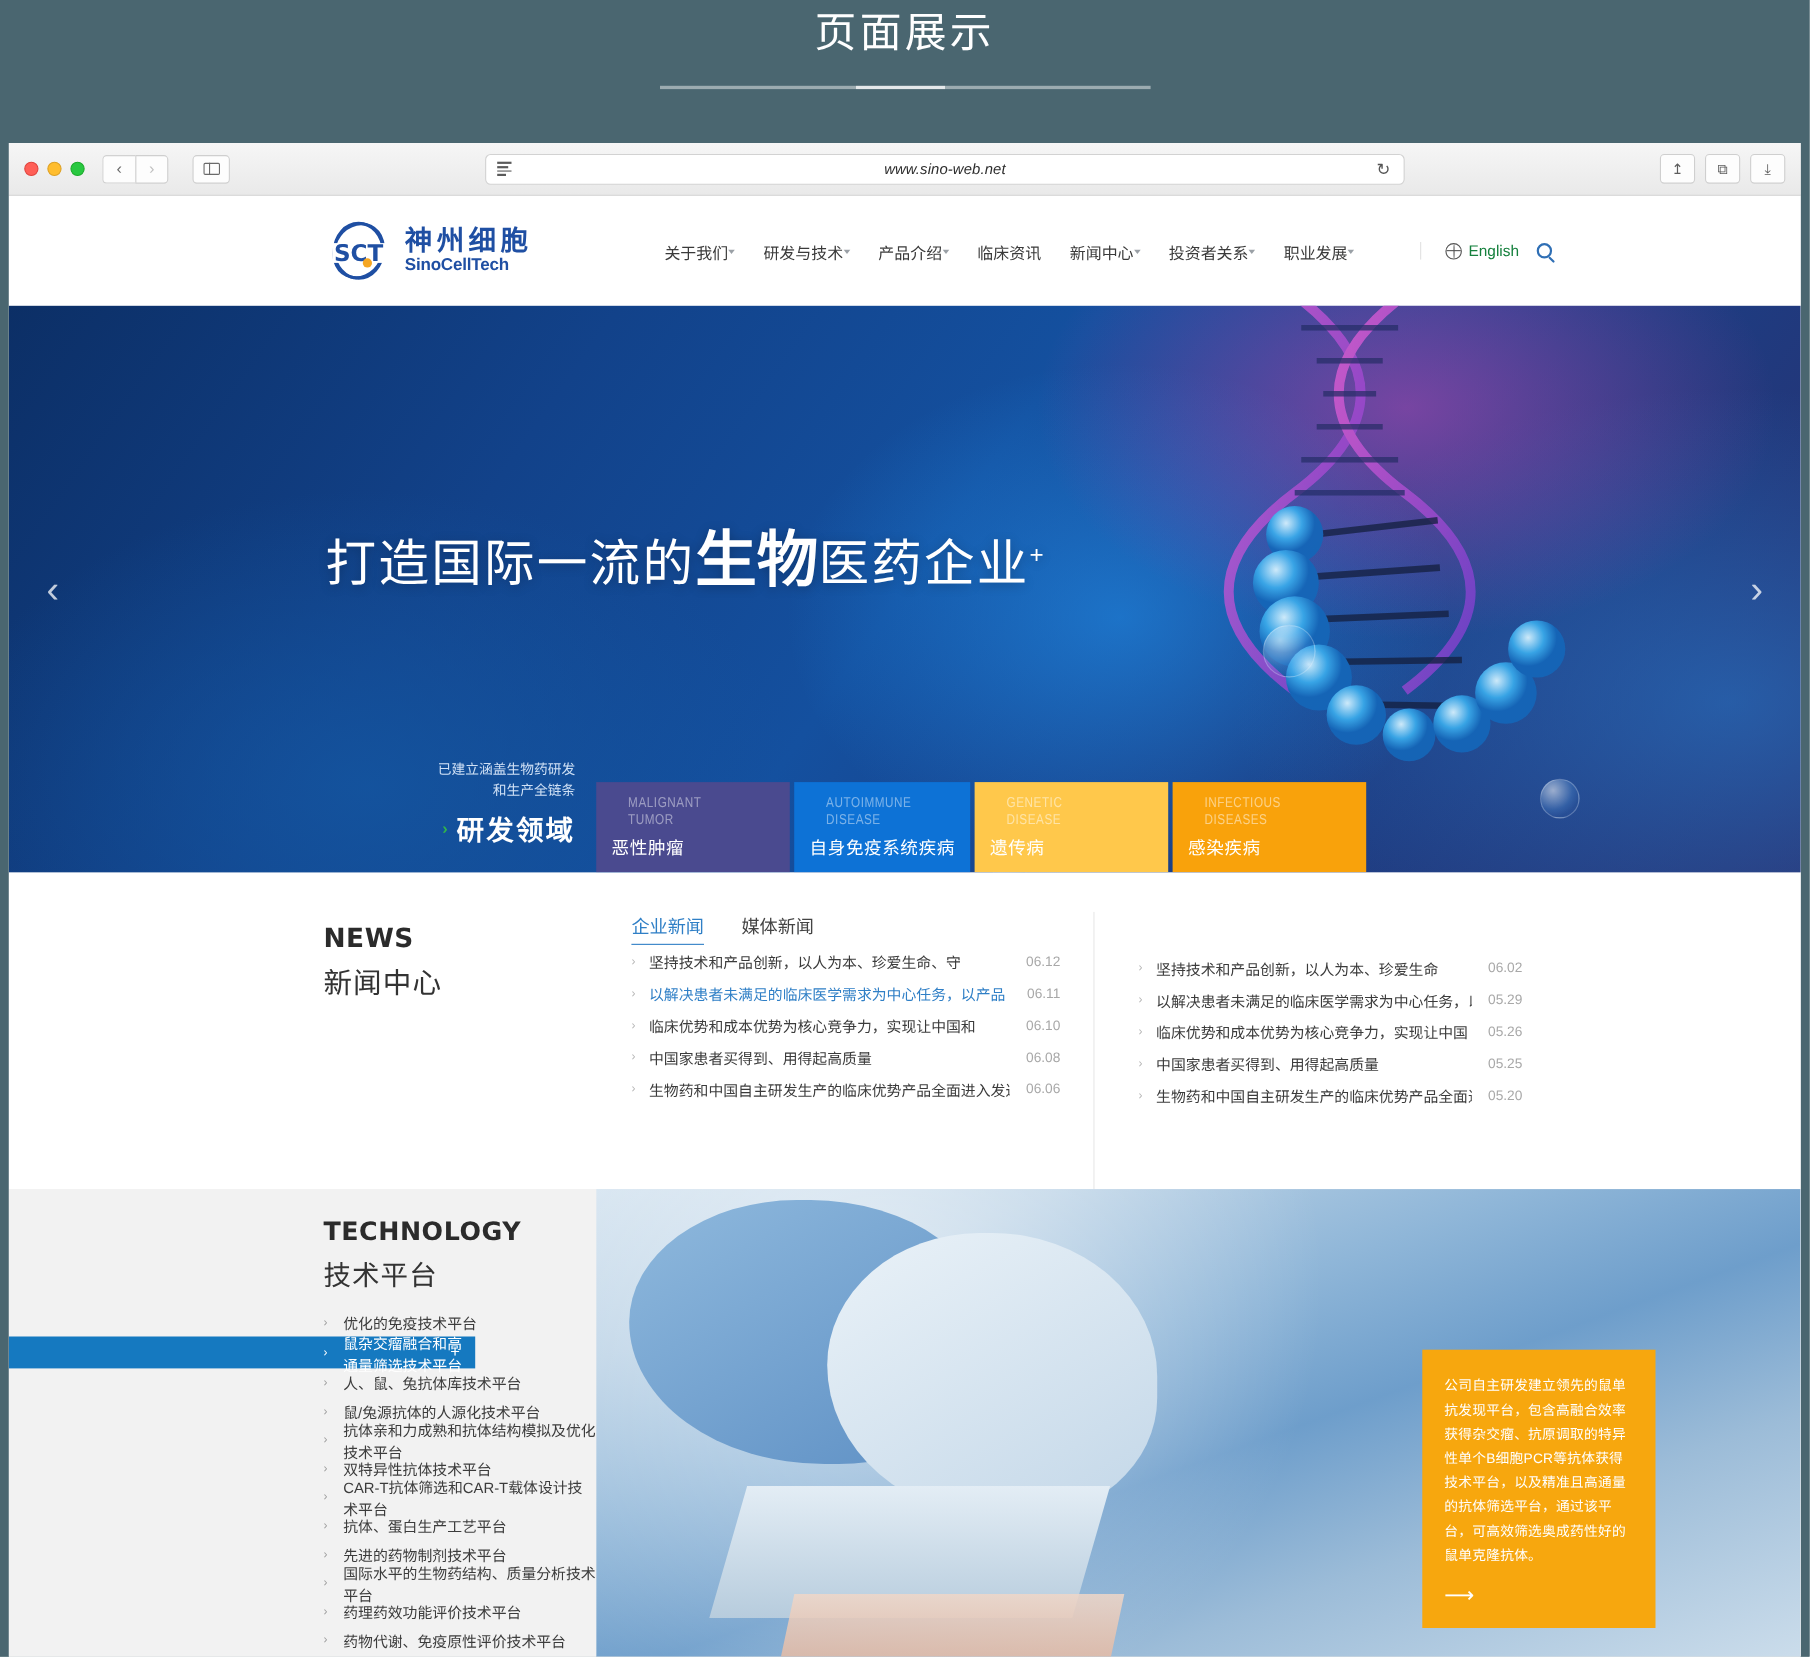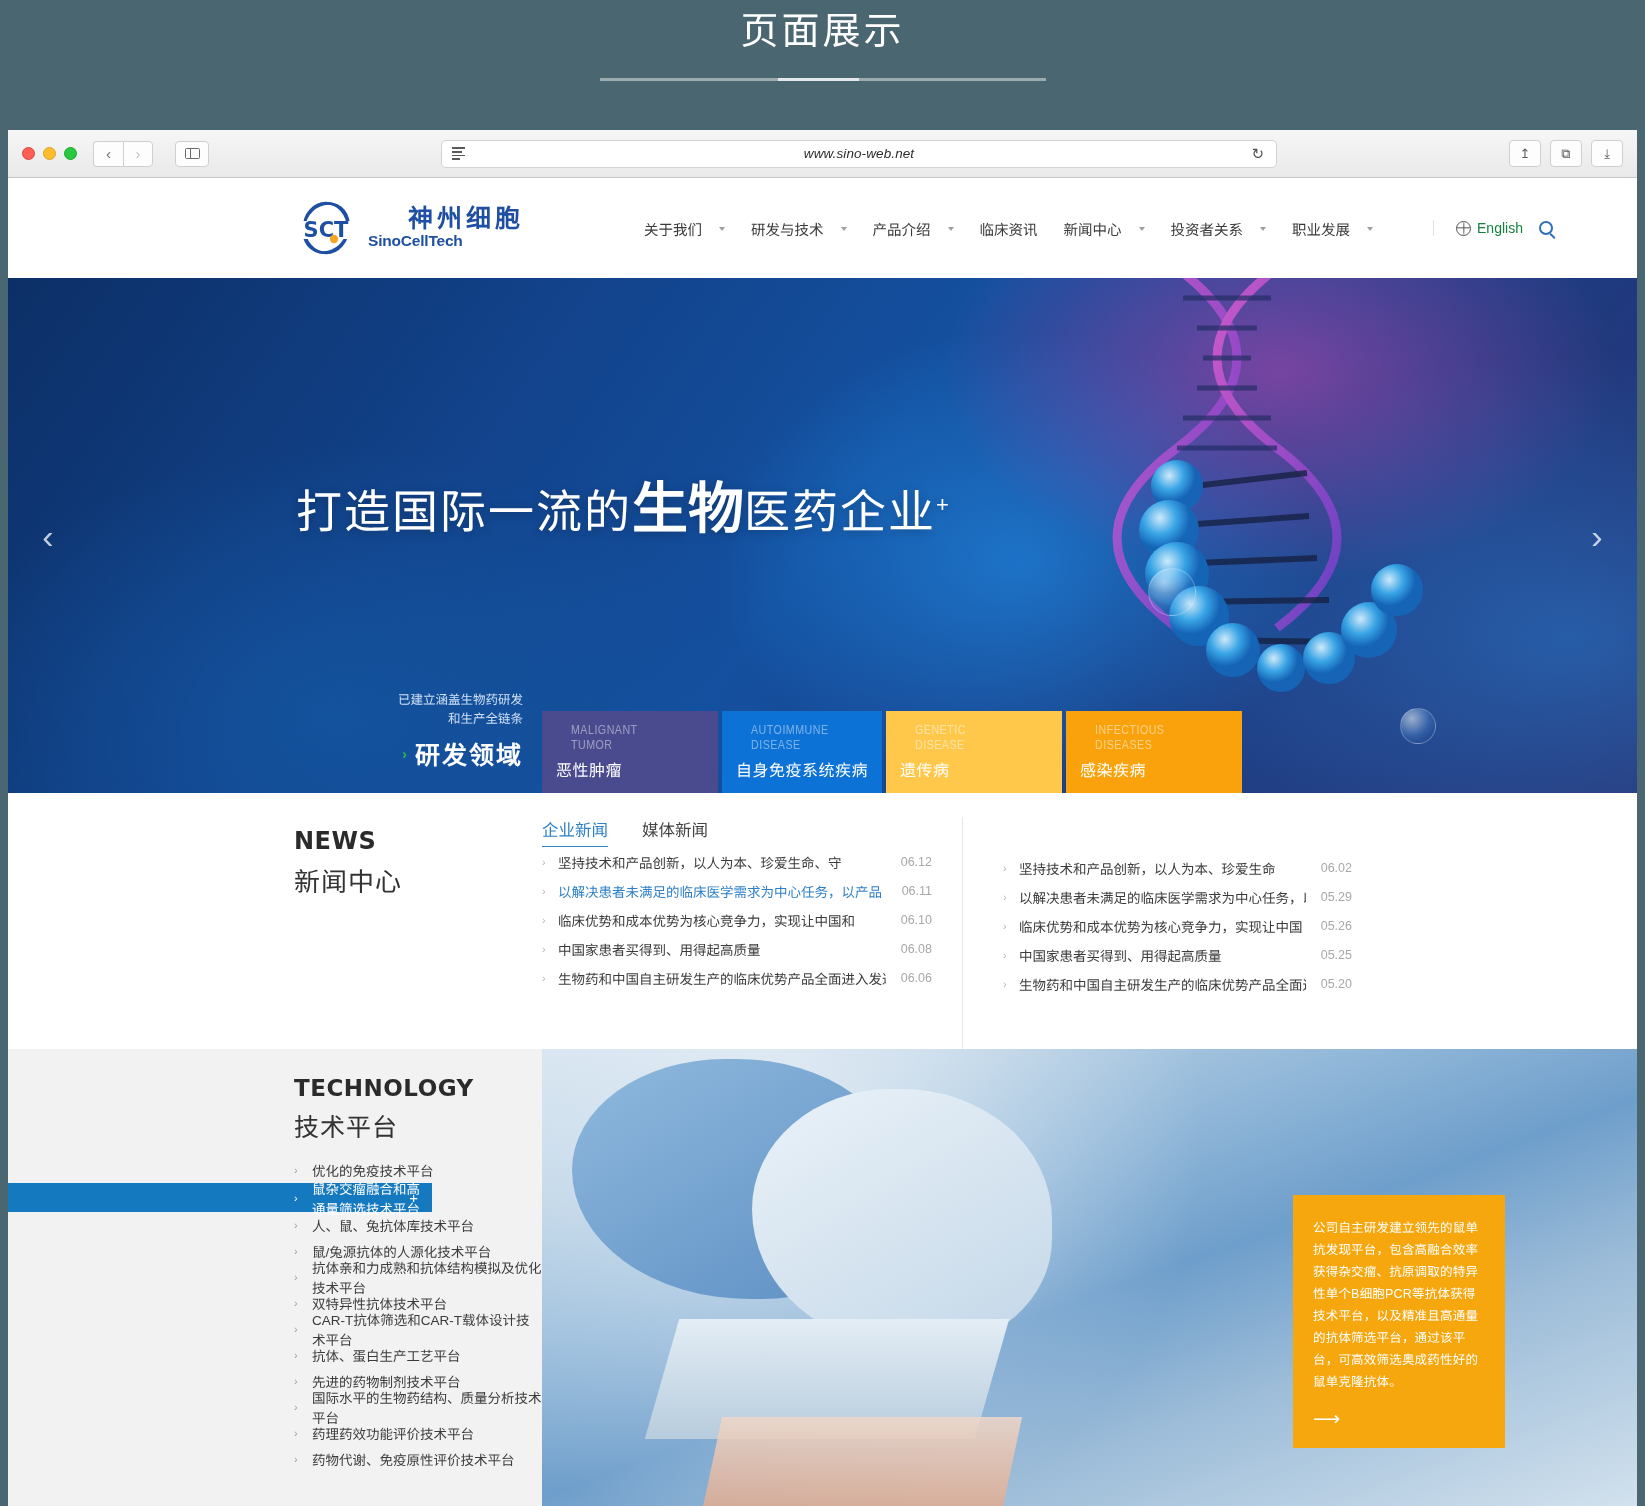--- a/index.html
+++ b/index.html
@@ -105,25 +105,25 @@
   }
 
   
   .site-header {
     height: 100px; background: #fff;
     display: flex; align-items: center;
     padding: 0 0 0 0;
   }
   .logo-block { display:flex; align-items:center; margin-left: 286px; gap: 10px; }
   .logo-mark { width: 64px; height: 54px; position: relative; flex: none; }
-  .logo-text-cn { font-size: 25px; color: #1f4fa3; font-weight: 700; letter-spacing: 4px; line-height: 26px; font-family: "DejaVu Sans", sans-serif; margin-left: 40px;}
+  .logo-text-cn { font-size: 25px; color: #1f4fa3; font-weight: 700; letter-spacing: 4px; line-height: 26px; font-family: "DejaVu Sans", sans-serif;}
   .logo-text-en { font-size: 15.5px; color: #1f4fa3; font-weight: 700; letter-spacing: -0.2px; line-height: 18px; }
 
   .main-nav { display: flex; align-items: center; margin-left: 120px; gap: 26px; }
-  .nav-item { display: flex; align-items: center; gap: 17px; font-size: 14.5px; color: #3a3a3a; white-space: nowrap; }
+  .nav-item { display: flex; align-items: center; gap: 0; font-size: 14.5px; color: #3a3a3a; white-space: nowrap; }
   .caret { display:inline-block; width: 0; height: 0; border-left: 3.6px solid transparent; border-right: 3.6px solid transparent; border-top: 4.4px solid #9aa0a6; margin-top: 2px;}
   .nav-right { display: flex; align-items: center; gap: 16px; margin-left: 34px; padding-left: 22px; border-left: 1px solid #e2e2e2; }
   .lang { display: flex; align-items: center; gap: 6px; font-size: 14px; color: #15803d; }
   .globe { width: 15px; height: 15px; border: 1.3px solid #555; border-radius: 50%; position: relative; }
   .globe::before { content:""; position:absolute; left: 0; right: 0; top: 50%; height: 1.3px; background: #555; transform: translateY(-50%); }
   .globe::after { content:""; position:absolute; left: 50%; top: 0; bottom: 0; width: 1.3px; background: #555; transform: translateX(-50%); border-radius: 50%; }
   .search-glass { width: 14px; height: 14px; border: 2px solid #2f6fb5; border-radius: 50%; position: relative; display:inline-block; }
   .search-glass::after { content:""; position:absolute; right:-5px; bottom:-4px; width: 7px; height: 2px; background: #2f6fb5; transform: rotate(45deg); border-radius: 1px; }
 
   
@@ -167,21 +167,21 @@
   .tile { width: 176px; height: 82px; padding: 11px 29px 0; position: relative; }
   .tile .en { font-size: 13px; line-height: 15px; letter-spacing: .6px; font-family: "Liberation Sans Narrow","Liberation Sans",sans-serif; opacity: .45; color: #fff; transform: scaleX(.82); transform-origin: left top;}
   .tile .cn { position: absolute; left: 14px; bottom: 12px; font-size: 16px; color: #fff; letter-spacing: .5px; white-space: nowrap;}
   .tile.t1 { background: #4a4a8f; }
   .tile.t2 { background: #0d72d6; width: 160px; }
   .tile.t3 { background: #ffc84b; }
   .tile.t4 { background: #f9a20b; }
   .tile.t3 .en, .tile.t4 .en { opacity: .5; }
 
   
-  .news { background: #fff; height: 256px; display: flex; padding-top: 24px; }
+  .news { background: #fff; height: 288px; display: flex; padding-top: 36px; gap: 32px; }
   .news-left { width: 248px; margin-left: 286px; padding-top: 10px; text-align: left;}
   .sec-en { font-size: 24px; font-weight: 800; letter-spacing: .5px; color: #2b2b2b; font-family: "DejaVu Sans", sans-serif; }
   .sec-cn { font-size: 26px; color: #333; margin-top: 6px; letter-spacing: 1px; }
   .news-right { flex: 1; display: flex; padding-right: 72px; }
   .news-tabs { display: flex; gap: 34px; }
   .news-tab { font-size: 16.5px; color: #444; padding-bottom: 5px; }
   .news-tab.active { color: #2f7fc6; border-bottom: 1.5px solid #2f7fc6; }
   .news-col { width: 390px; }
   .news-col.second { padding-left: 40px; border-left: 1px solid #e8e8e8; margin-left: 30px; }
   .news-col.second .news-tabs { visibility: hidden; height: 0; margin:0; }

